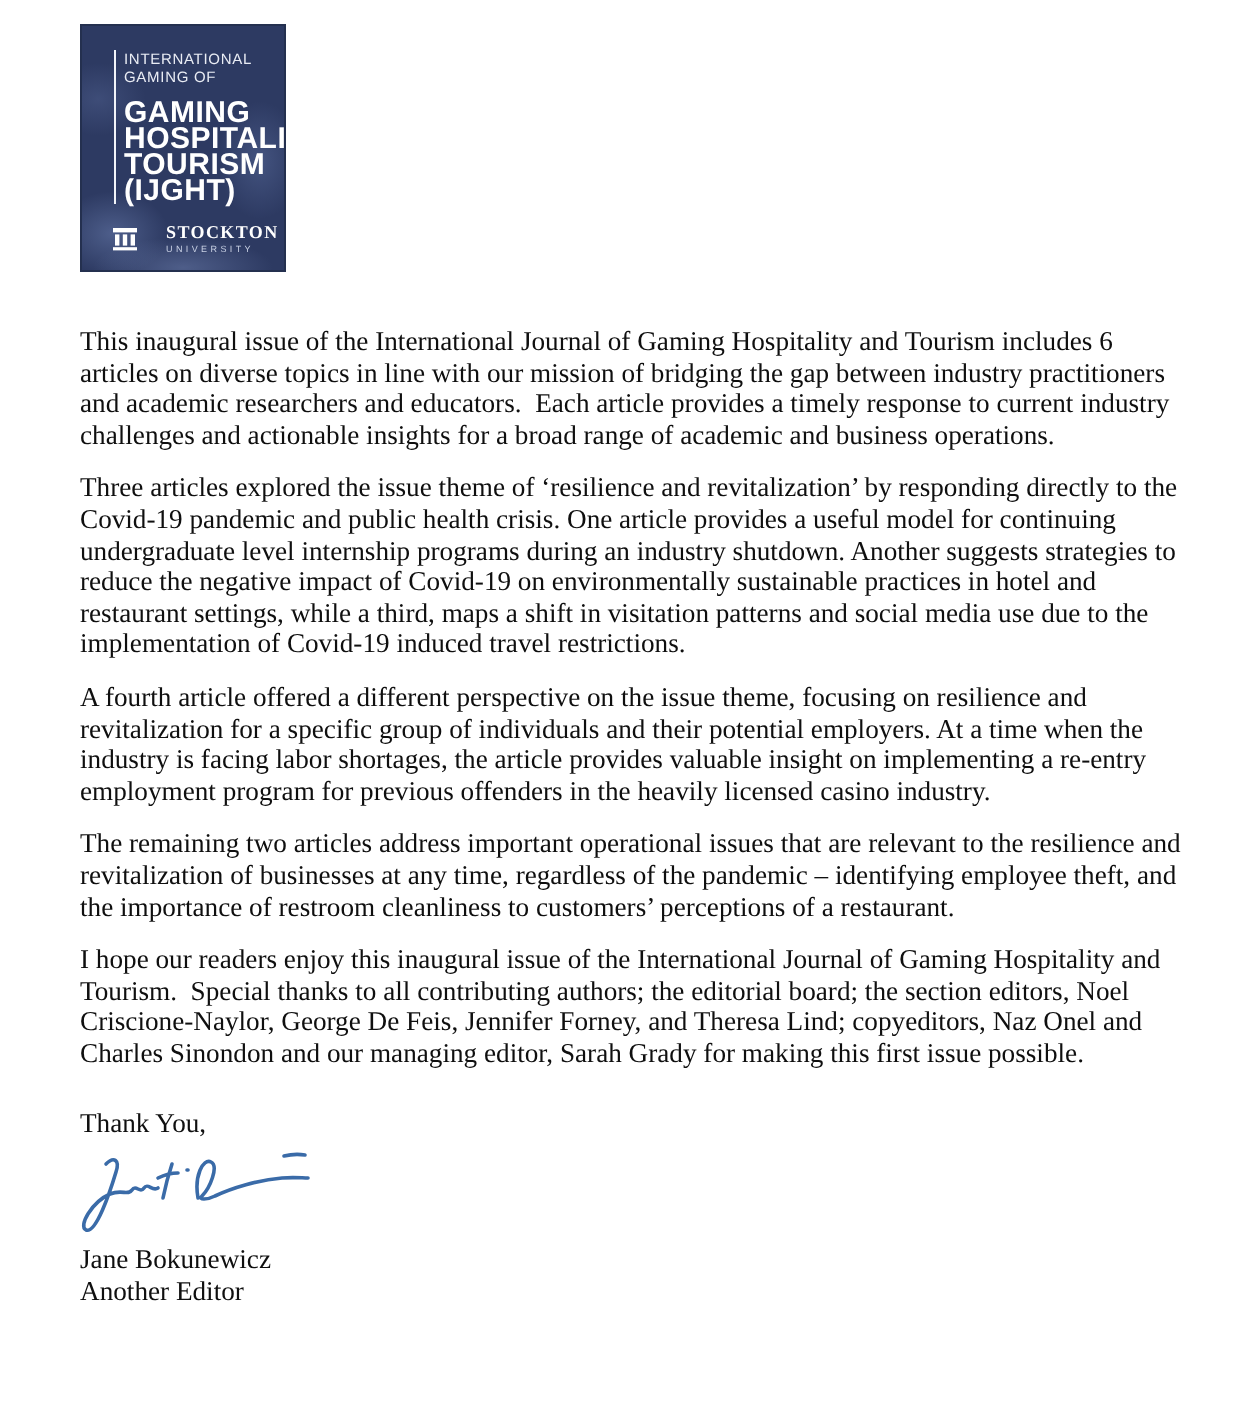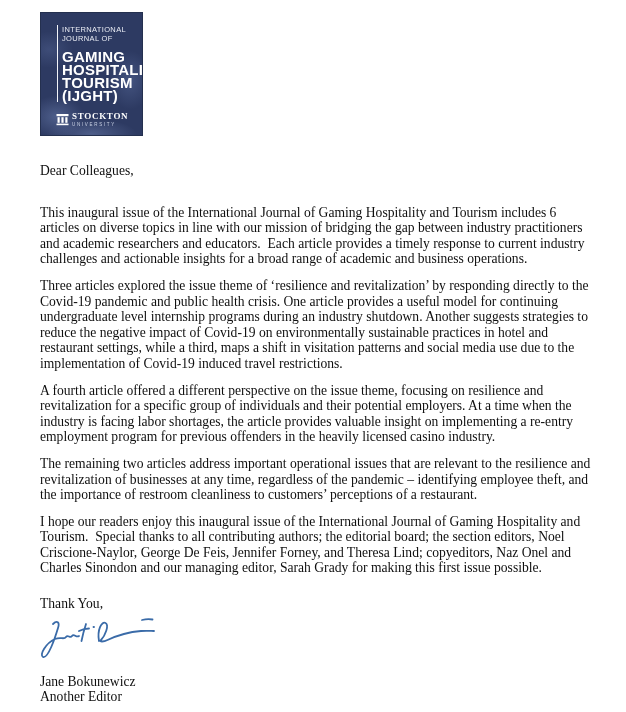--- a/index.html
+++ b/index.html
@@ -54,21 +54,21 @@
     line-height: 13px;
     letter-spacing: 0.25px;
     color: #ffffff;
   }
   .stockton {
     position: absolute;
     left: 15px;
     bottom: 7px;
     display: flex;
     align-items: flex-start;
-    gap: 3px;
+    gap: 14px;
   }
   .stockton svg { display: block; margin-top: 1px; }
   .stockton-name {
     font-family: "Liberation Serif", serif;
     font-weight: 700;
     font-size: 9px;
     line-height: 9px;
     letter-spacing: 0.7px;
     color: #ffffff;
   }
@@ -93,33 +93,33 @@
   .salutation { margin: 0 0 26px 0; }
   .content p {
     margin: 0 0 11px 0;
     white-space: pre-wrap;
   }
   .closing { margin-top: 20px; font-family: Liberation Serif, serif; }
   .signature-svg {
     display: block;
     margin: 2px 0 0 -3px;
   }
-  .sig-name { margin-top: 10px; }
+  .sig-name { margin-top: 0; }
   .sig-title { }
 </style>
 </head>
 <body>
 
 <div class="page">
 
   <div class="logo">
     <div class="logo-textblock">
       <div class="logo-kicker">
         <div>INTERNATIONAL</div>
-        <div>JOURNAL OF</div>
+        <div>GAMING OF</div>
       </div>
       <div class="logo-title">
         <div>GAMING</div>
         <div>HOSPITALITY</div>
         <div>TOURISM</div>
         <div>(IJGHT)</div>
       </div>
     </div>
     <div class="stockton">
       <svg width="13" height="13" viewBox="0 0 13 13">
@@ -130,21 +130,20 @@
         <rect x="0.5" y="10.6" width="12" height="1.6" fill="#ffffff"></rect>
       </svg>
       <div>
         <div class="stockton-name">STOCKTON</div>
         <div class="stockton-univ">UNIVERSITY</div>
       </div>
     </div>
   </div>
 
   <div class="content">
-    <div class="salutation">Dear Colleagues,</div>
 
     <p>This inaugural issue of the International Journal of Gaming Hospitality and Tourism includes 6 articles on diverse topics in line with our mission of bridging the gap between industry practitioners and academic researchers and educators.  Each article provides a timely response to current industry challenges and actionable insights for a broad range of academic and business operations.</p>
     <p>Three articles explored the issue theme of ‘resilience and revitalization’ by responding directly to the Covid-19 pandemic and public health crisis. One article provides a useful model for continuing undergraduate level internship programs during an industry shutdown. Another suggests strategies to reduce the negative impact of Covid-19 on environmentally sustainable practices in hotel and restaurant settings, while a third, maps a shift in visitation patterns and social media use due to the implementation of Covid-19 induced travel restrictions.</p>
     <p>A fourth article offered a different perspective on the issue theme, focusing on resilience and revitalization for a specific group of individuals and their potential employers. At a time when the industry is facing labor shortages, the article provides valuable insight on implementing a re-entry employment program for previous offenders in the heavily licensed casino industry.</p>
     <p>The remaining two articles address important operational issues that are relevant to the resilience and revitalization of businesses at any time, regardless of the pandemic – identifying employee theft, and the importance of restroom cleanliness to customers’ perceptions of a restaurant.</p>
     <p>I hope our readers enjoy this inaugural issue of the International Journal of Gaming Hospitality and Tourism.  Special thanks to all contributing authors; the editorial board; the section editors, Noel Criscione-Naylor, George De Feis, Jennifer Forney, and Theresa Lind; copyeditors, Naz Onel and Charles Sinondon and our managing editor, Sarah Grady for making this first issue possible.</p>
 
     <div class="closing">Thank You,</div>
 
     <svg class="signature-svg" width="130" height="50" viewBox="0 0 130 50">

